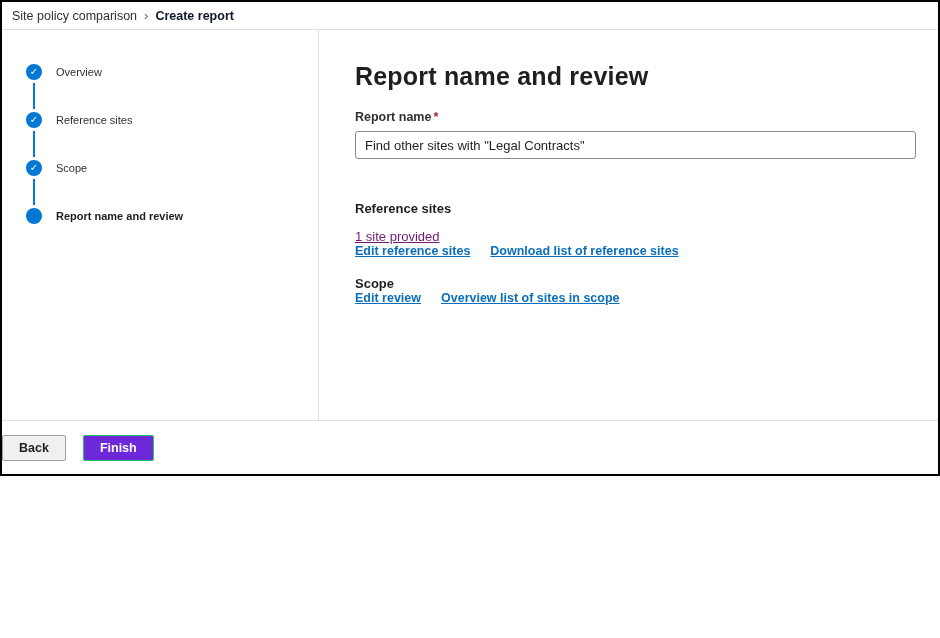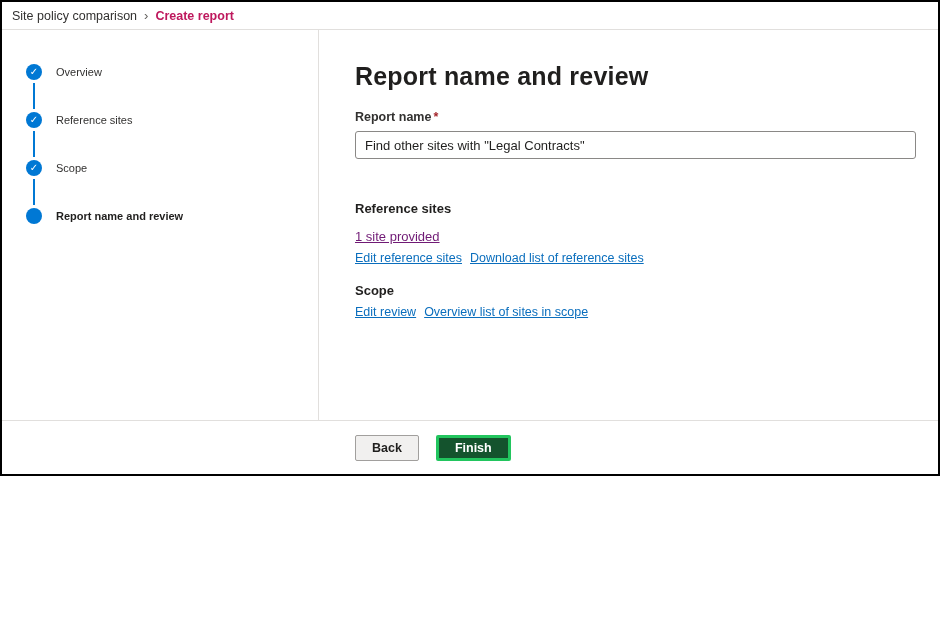--- a/index.html
+++ b/index.html
@@ -22,21 +22,21 @@
     flex: 0 0 28px;
     display: flex;
     align-items: center;
     gap: 7px;
     padding: 0 10px;
     border-bottom: 1px solid #e1dfdd;
     font-size: 12.5px;
     color: #323130;
   }
   .crumb { cursor: pointer; }
-  .crumb.current { font-weight: bold; color: #be185d; cursor: default; }
+  .crumb.current { font-weight: bold; color: #0f172a; cursor: default; }
   .crumb-sep { color: #605e5c; font-size: 13px; }
 
   
   .content { flex: 1 1 auto; display: flex; min-height: 0; }
 
   
   .sidebar {
     flex: 0 0 317px;
     border-right: 1px solid #e1dfdd;
     padding: 34px 0 0 24px;
@@ -74,55 +74,54 @@
     font-size: 13px;
     font-family: inherit;
     color: #201f1e;
     background: #ffffff;
   }
 
   .section { margin-top: 42px; }
   .section + .section { margin-top: 18px; }
   .section-heading { font-size: 13px; font-weight: bold; color: #201f1e; }
   .section-summary { margin-top: 13px; font-size: 13px; color: #701a75; text-decoration: underline; }
-  .section-links { margin-top: 7px; display: flex; gap: 8px; }
+  .section-links { display: flex; gap: 20px; font-weight: bold; }
   .link {
     font-size: 12.5px;
     color: #0a6ebd;
     text-decoration: underline;
     cursor: pointer;
     white-space: nowrap;
   }
 
   
   .footer {
     flex: 0 0 54px;
     border-top: 1px solid #e1dfdd;
     display: flex;
     align-items: center;
     gap: 17px;
-    padding-left: 353px;
   }
   .btn {
     height: 26px;
     padding: 0 16px;
     font-size: 12.5px;
     font-weight: bold;
     font-family: inherit;
     border-radius: 2px;
     cursor: pointer;
   }
   .btn-secondary {
     background: #f1f0ef;
     border: 1px solid #a19f9d;
     color: #201f1e;
   }
   .btn-primary {
-    background: #14532d;
-    border: 3px solid #22c55e;
+    background: #6d28d9;
+    border: 1px solid #22c55e;
     color: #ffffff;
   }
 </style>
 </head>
 <body>
 
 <div class="frame">
 
   <div class="breadcrumb-bar">
     <span class="crumb">Site policy comparison</span>

